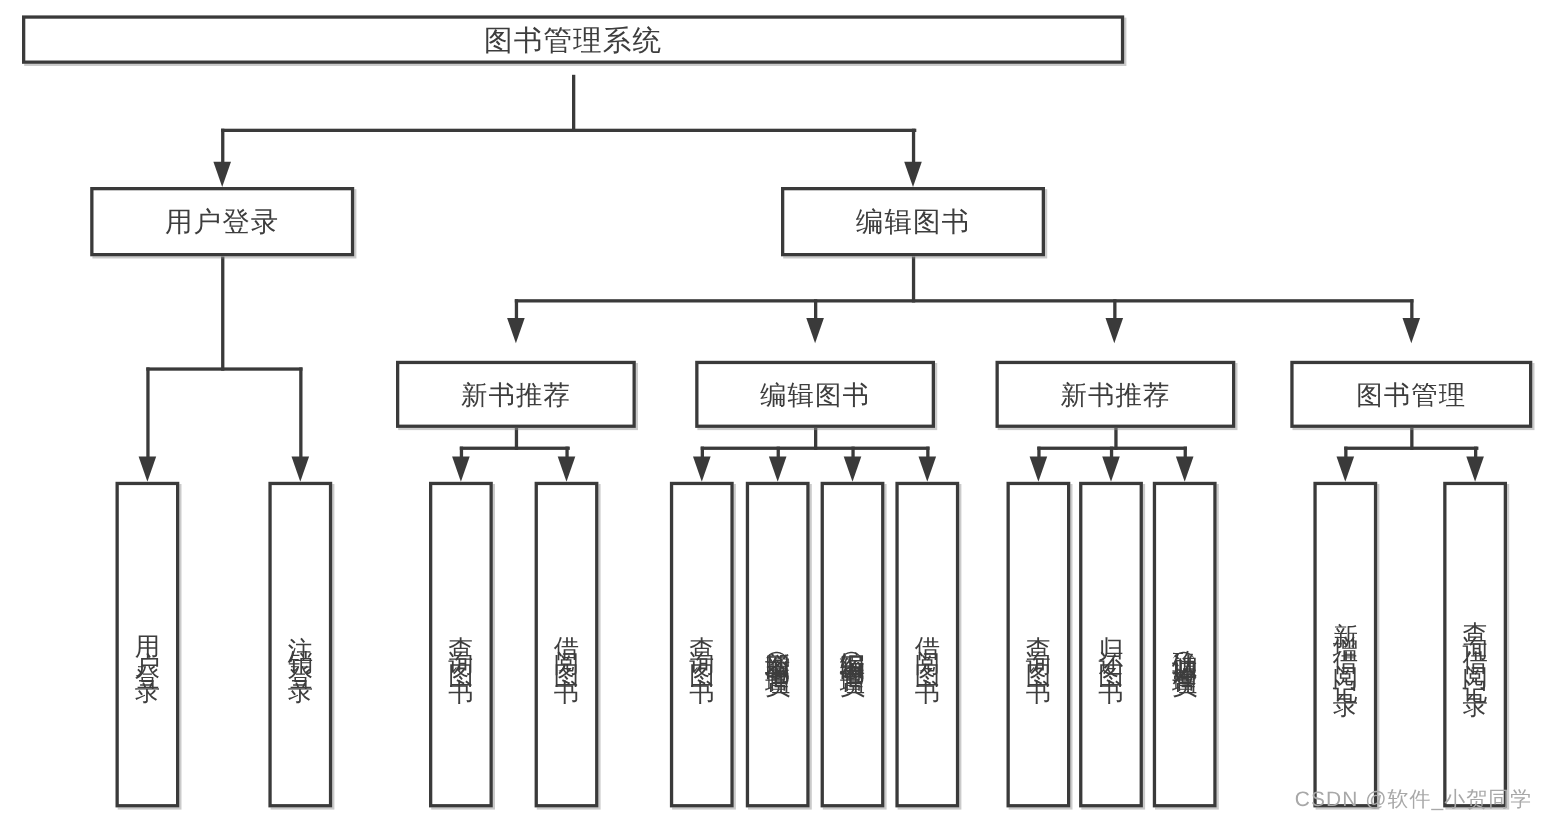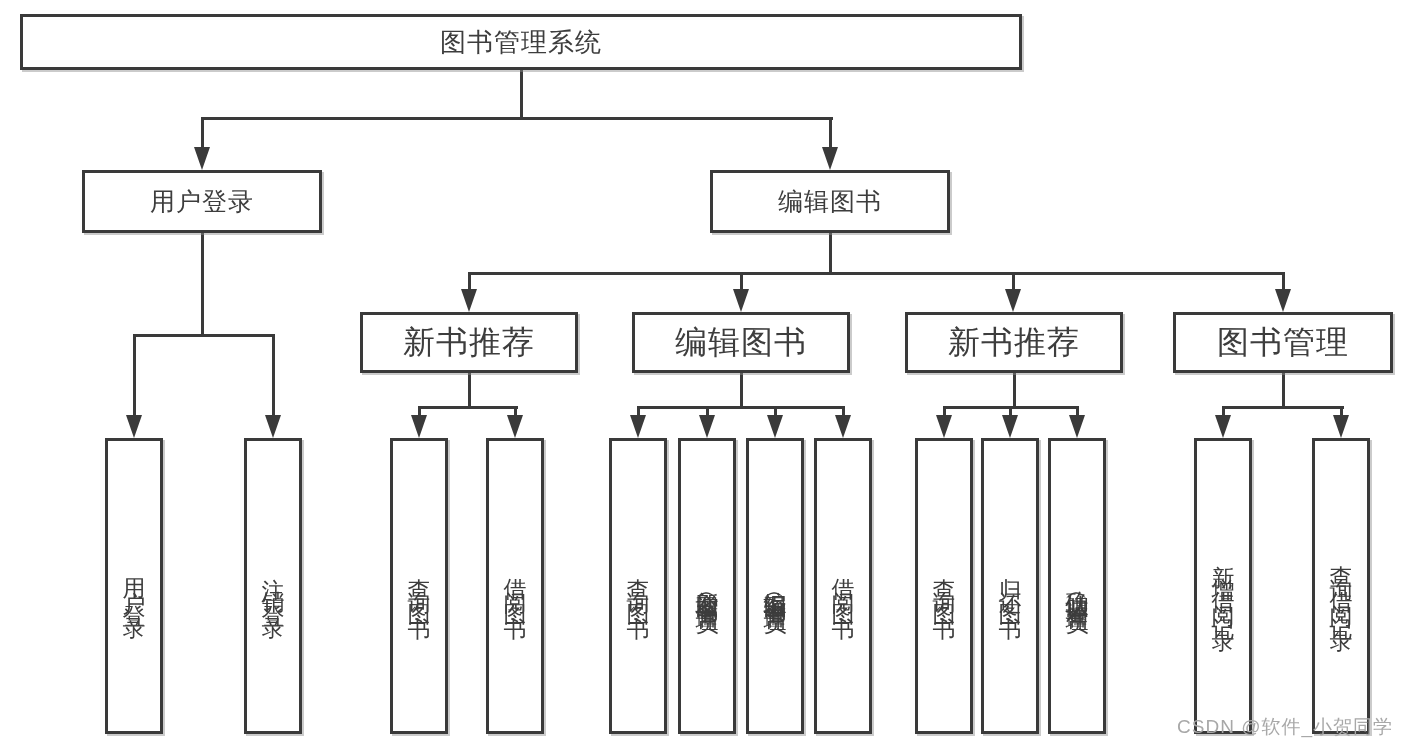--- a/index.html
+++ b/index.html
@@ -18,21 +18,21 @@
     border: 3px solid #3a3a3a;
     box-shadow: 2px 2px 0 rgba(140,140,140,0.45);
     color: #3d3d3d;
     display: flex;
     align-items: center;
     justify-content: center;
     z-index: 2;
   }
   .node.root  { font-size: 26px; letter-spacing: 1px; }
   .node.lvl2  { font-size: 25px; letter-spacing: 1px; }
-  .node.lvl3  { font-size: 32px; letter-spacing: 1px; }
+  .node.lvl3  { font-size: 24px; letter-spacing: 1px; margin-top: 16px; }
   .node.leaf  { font-size: 23px; }
   .leaf-label {
     writing-mode: vertical-rl;
     text-orientation: mixed;
     letter-spacing: 13px;
     line-height: 1;
     white-space: nowrap;
   }
   .leaf-label.tight { letter-spacing: 3px; }
   .line {
@@ -56,21 +56,21 @@
     font-size: 19px;
     letter-spacing: 1px;
     z-index: 3;
   }
 </style>
 </head>
 <body>
 
 <div id="canvas">
 
-  <div class="node root" style="left:20px; top:14px; width:1002px; height:56px;">
+  <div class="node root" style="left:20px; top:14px; width:1002px; height:44px;">
     <span>图书管理系统</span>
   </div>
 
   <div class="line" style="left:520px; top:68px;  width:3px;   height:50px;"></div>
   <div class="line" style="left:201px; top:117px; width:632px; height:3px;"></div>
   <div class="line" style="left:201px; top:117px; width:3px;   height:32px;"></div>
   <div class="tri" style="left:194px; top:147px;"></div>
   <div class="line" style="left:829px; top:117px; width:3px;   height:32px;"></div>
   <div class="tri" style="left:822px; top:147px;"></div>
 

